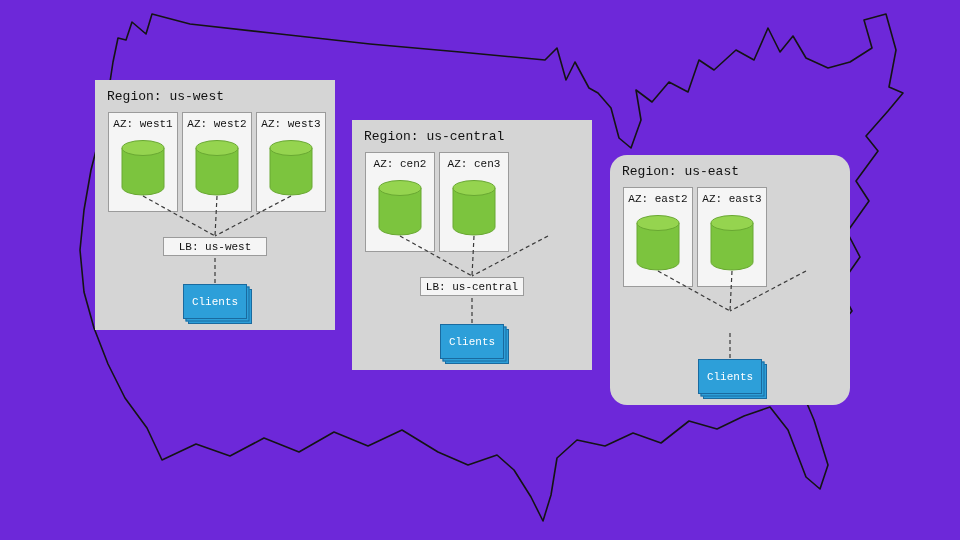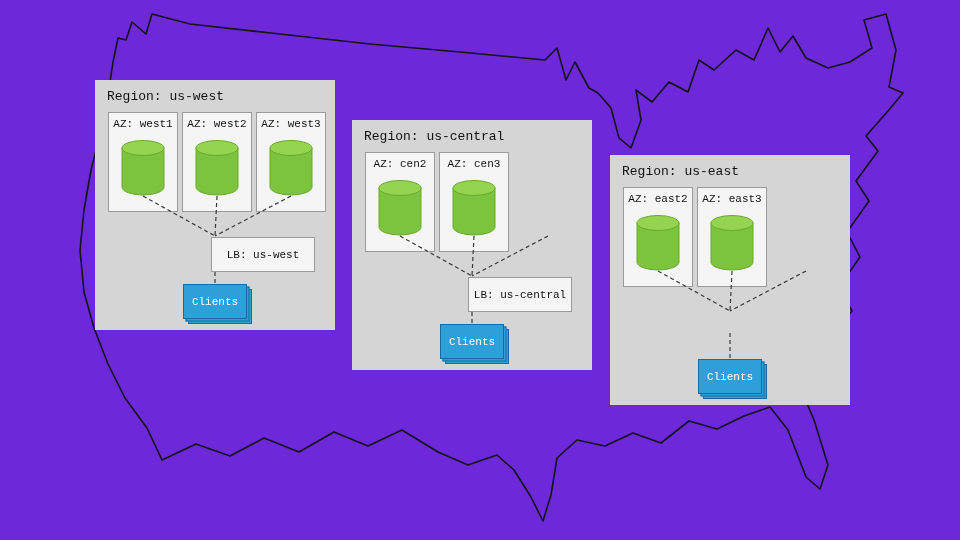--- a/index.html
+++ b/index.html
@@ -9,42 +9,42 @@
   }
   .map-svg{position:absolute;left:0;top:0;width:960px;height:540px;}
   .map-path{fill:none;stroke:var(--map-outline,#141414);stroke-width:1.6;stroke-linejoin:round;stroke-linecap:round;}
 
   .region{
     position:absolute;width:240px;height:250px;
     background:var(--region-bg,#d5d5d5);
   }
   .region-west{left:95px;top:80px;}
   .region-central{left:352px;top:120px;}
-  .region-east{left:610px;top:155px;}
+  .region-east{left:610px;top:155px;border-radius:17px;}
 
   .region-title{position:absolute;left:12px;top:9px;font-size:13px;white-space:nowrap;}
 
   .az-row{position:absolute;left:13px;top:32px;display:flex;gap:4px;}
   .az-box{
     width:70px;height:100px;box-sizing:border-box;
     background:var(--az-bg,#f5f5f5);border:1px solid var(--box-border,#9b9b9b);
     display:flex;flex-direction:column;align-items:center;
   }
   .az-label{font-size:11px;margin-top:5px;white-space:nowrap;}
   .cylinder{margin-top:9px;}
   .cyl-body{fill:var(--cylinder-green,#7cc43e);stroke:var(--cylinder-stroke,#69a832);stroke-width:1;}
   .cyl-top{fill:var(--cylinder-top,#95d44f);stroke:var(--cylinder-stroke,#69a832);stroke-width:1;}
 
   .connectors{position:absolute;left:0;top:0;width:240px;height:250px;pointer-events:none;}
   .dash-line{stroke:var(--connector,#3a3a3a);stroke-width:1.2;stroke-dasharray:4 3;fill:none;}
 
   .lb-box{
-    position:absolute;left:68px;top:157px;width:104px;height:35px;box-sizing:border-box;
+    position:absolute;left:68px;top:157px;width:104px;height:19px;box-sizing:border-box;
     background:var(--az-bg,#f5f5f5);border:1px solid var(--box-border,#9b9b9b);
-    font-size:11px;display:flex;align-items:center;justify-content:center;white-space:nowrap;margin-left:48px;
+    font-size:11px;display:flex;align-items:center;justify-content:center;white-space:nowrap;
   }
 
   .clients-stack{position:absolute;left:88px;top:204px;width:64px;height:35px;}
   .clients-layer{
     position:absolute;left:0;top:0;width:100%;height:100%;box-sizing:border-box;
     background:var(--clients-blue,#2d9fd9);border:1px solid var(--clients-border,#1a6a9f);
   }
   .clients-layer.l3{transform:translate(5px,5px);}
   .clients-layer.l2{transform:translate(2.5px,2.5px);}
   .clients-layer.l1{display:flex;align-items:center;justify-content:center;color:#fff;font-size:11px;}

